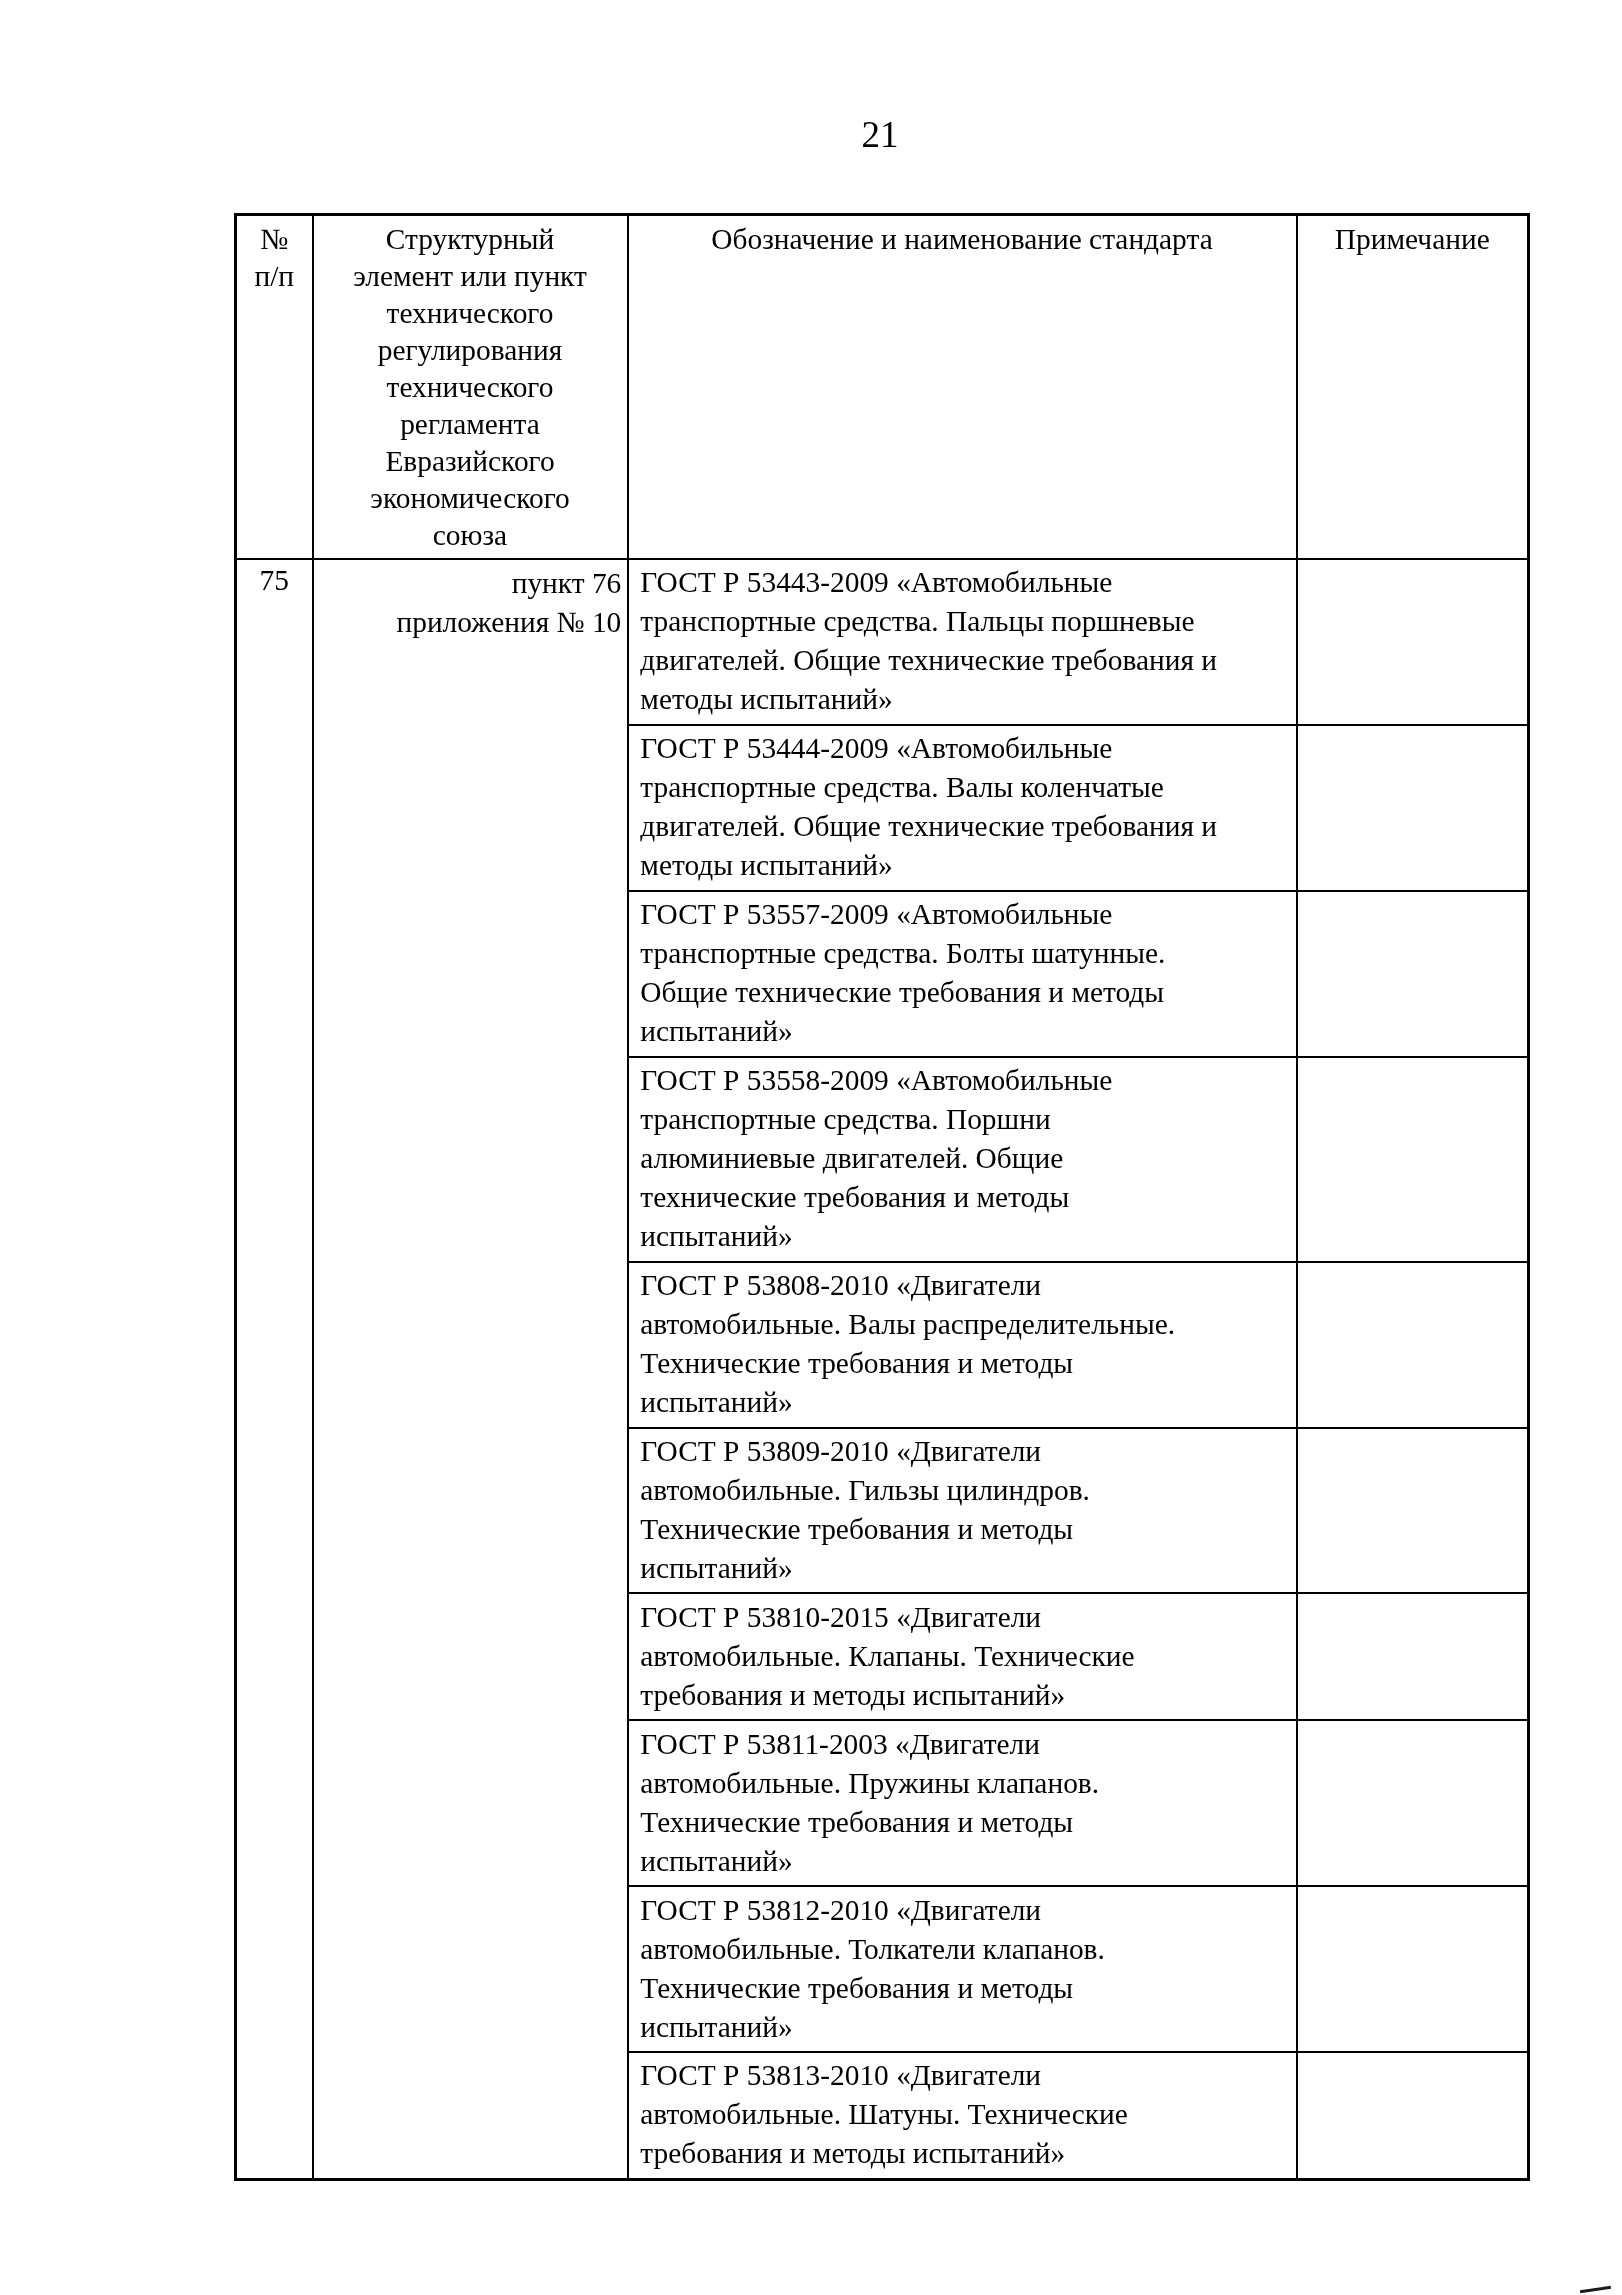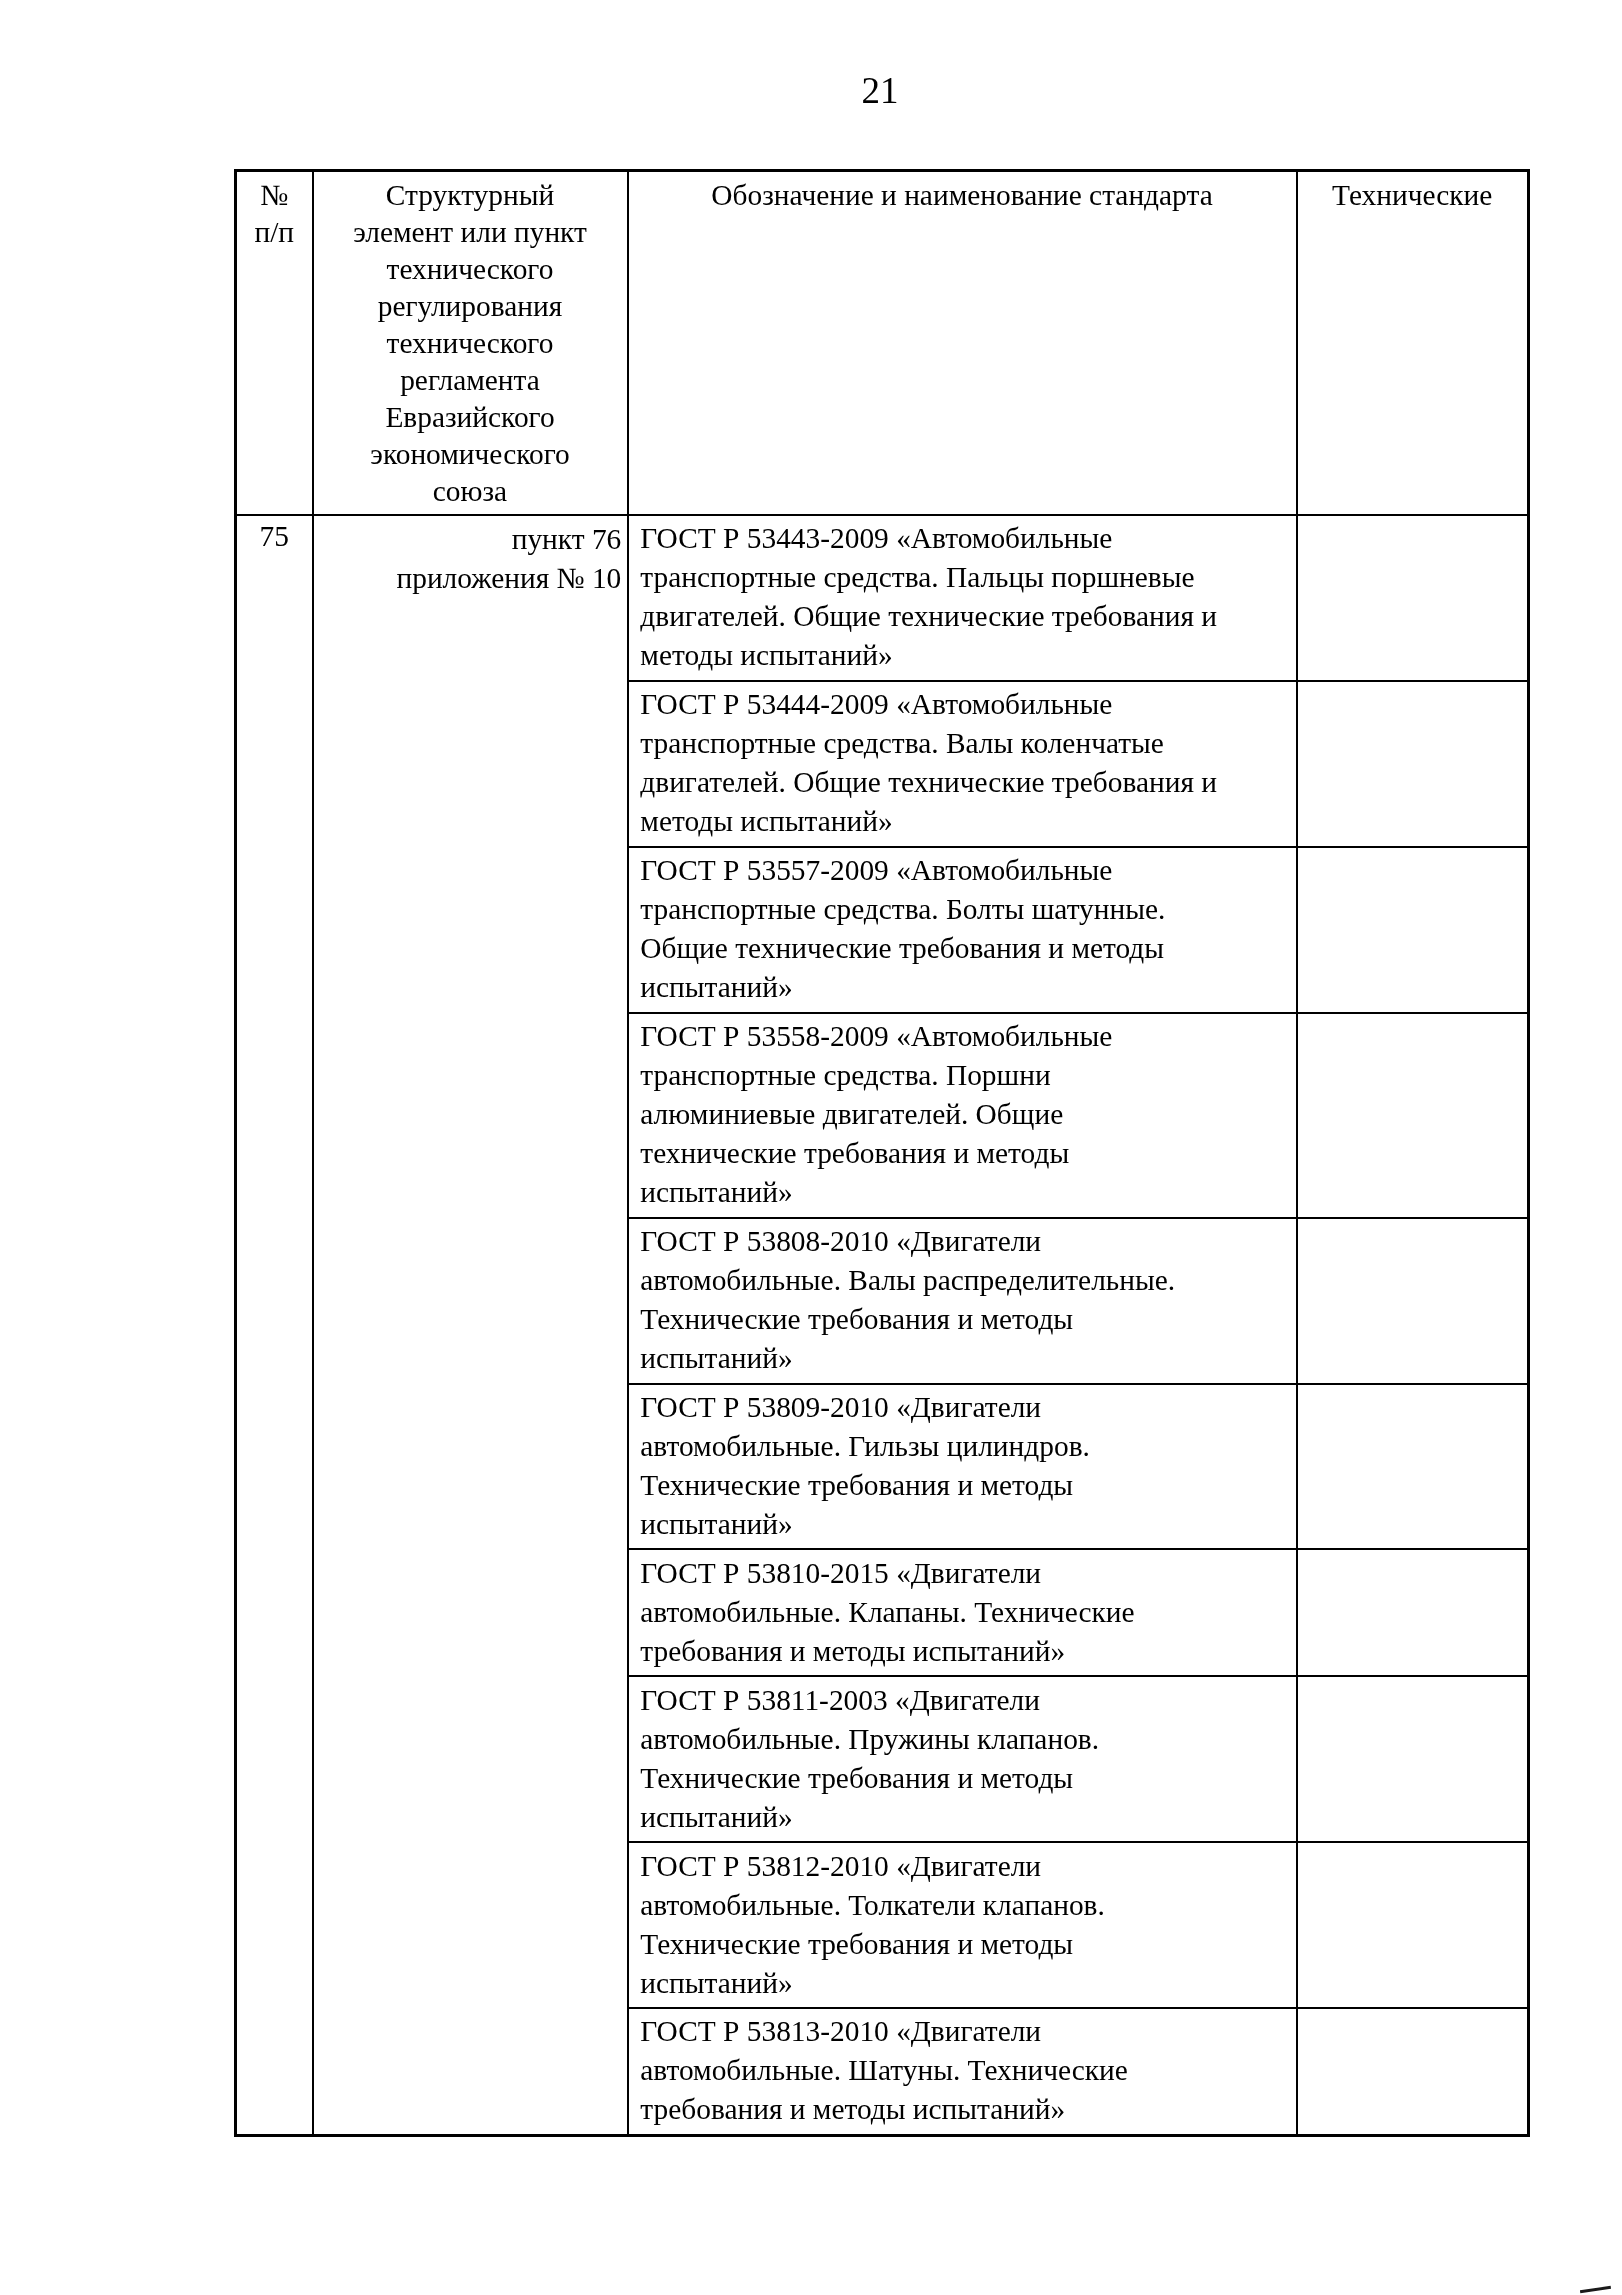--- a/index.html
+++ b/index.html
@@ -3,21 +3,21 @@
 <meta charset="utf-8">
 <style>
   html, body { margin: 0; padding: 0; }
   body {
     width: 1623px; height: 2295px;
     background: #ffffff;
     font-family: "Liberation Serif", serif;
     color: #000000;
     position: relative;
   }
-  .page { position: absolute; inset: 0; }
+  .page { position: absolute; inset: 0; margin-top: 44px; }
   .page-number {
     position: absolute;
     left: 234px; width: 1292px;
     top: 71px;
     text-align: center;
     font-size: 37px;
     line-height: 39px;
   }
   table.standards {
     position: absolute;
@@ -91,21 +91,21 @@
         <th>Структурный
 элемент или пункт
 технического
 регулирования
 технического
 регламента
 Евразийского
 экономического
 союза</th>
         <th>Обозначение и наименование стандарта</th>
-        <th>Технические</th>
+        <th>Примечание</th>
       </tr>
     </thead>
     <tbody id="row75-body">
       <tr>
         <td class="num" id="cell-num" rowspan="10">75</td>
         <td class="elem" id="cell-elem" rowspan="10">пункт 76
 приложения № 10</td>
         <td class="std">ГОСТ Р 53443-2009 «Автомобильные
 транспортные средства. Пальцы поршневые
 двигателей. Общие технические требования и

